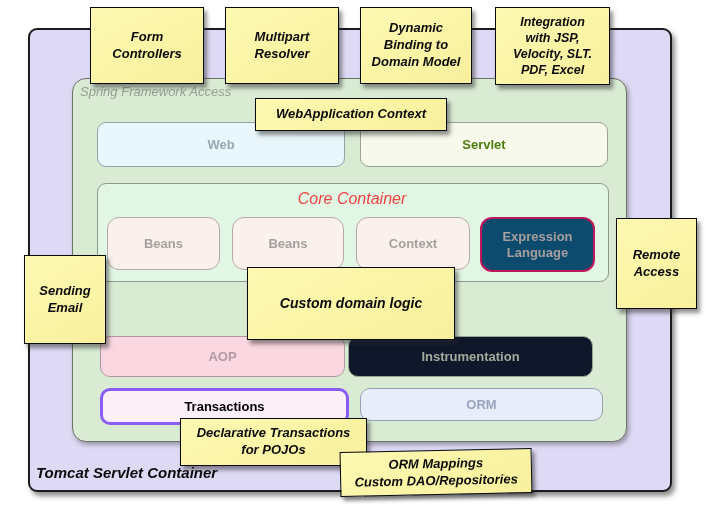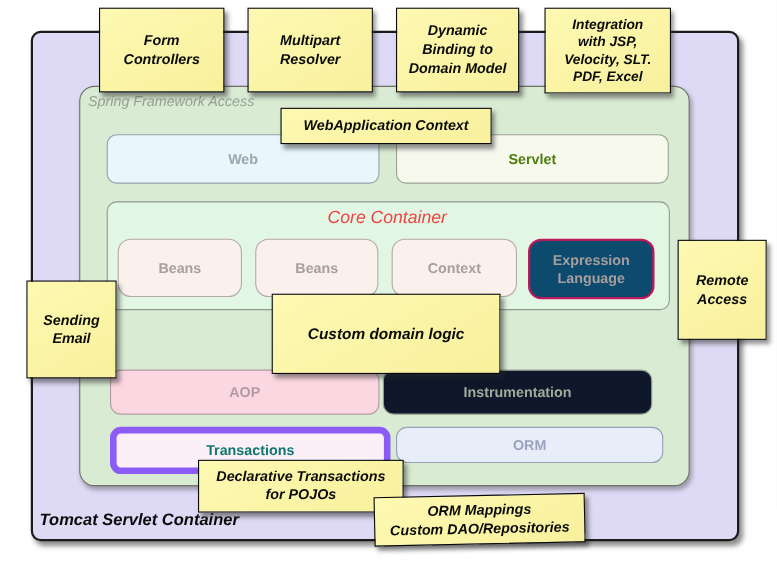--- a/index.html
+++ b/index.html
@@ -42,21 +42,21 @@
   .core-label {
     position:absolute; left:97px; top:190px; width:510px; text-align:center;
     font-size:16px; font-style:italic; color:#ef4444;
   }
   .m-beans   { left:107px; top:217px; width:111px; height:51px; background:#fbf1ec; border:1px solid #b7a9a9; border-radius:12px; color:#a79e9e; }
   .m-core    { left:232px; top:217px; width:110px; height:51px; background:#fbf1ec; border:1px solid #b7a9a9; border-radius:12px; color:#a79e9e; }
   .m-context { left:356px; top:217px; width:112px; height:51px; background:#fbf1ec; border:1px solid #b7a9a9; border-radius:12px; color:#a79e9e; }
   .m-expr    { left:480px; top:217px; width:111px; height:51px; background:#0c4a6e; border:2px solid #be185d; border-radius:12px; color:#a79e9e; }
   .m-aop     { left:100px; top:336px; width:243px; height:39px; background:#fbd7e1; border:1px solid #b299a1; border-radius:10px; color:#b09aa6; }
   .m-instr   { left:348px; top:336px; width:243px; height:39px; background:#0f172a; border:1px solid #9aa394; border-radius:10px; color:#a3ab9d; }
-  .m-trans   { left:100px; top:388px; width:243px; height:31px; background:#fcf0f8; border:6px solid #8b5cf6; border-radius:10px; color:#0f766e; }
+  .m-trans   { left:100px; top:388px; width:243px; height:31px; background:#fcf0f8; border:3px solid #8b5cf6; border-radius:10px; color:#000000; }
   .m-orm     { left:360px; top:388px; width:241px; height:31px; background:#e7edf9; border:1px solid #98a0b6; border-radius:10px; color:#9aa3bd; }
   
   .note {
     position:absolute; display:flex; align-items:center; justify-content:center;
     text-align:center; white-space:pre-line;
     background:linear-gradient(150deg, #fdf9b2 0%, #f8f09c 100%);
     border:1.5px solid #0a0a0a;
     box-shadow:3px 4px 4px rgba(40,40,40,0.5);
     font-weight:bold; font-style:italic; color:#0b0b0b;
     font-size:13px; line-height:1.3; z-index:10;

